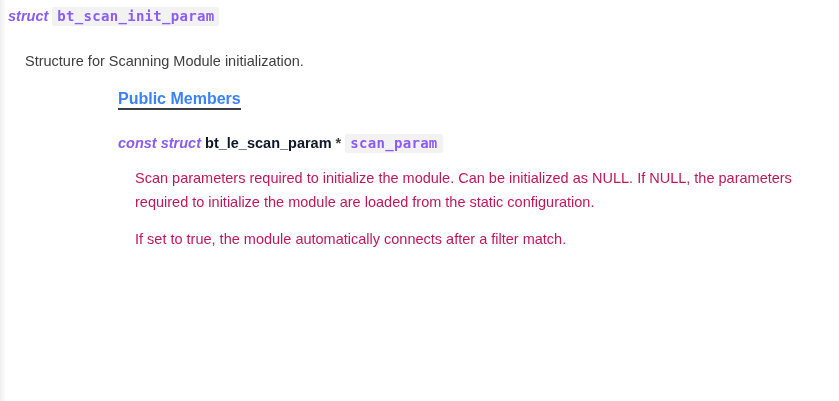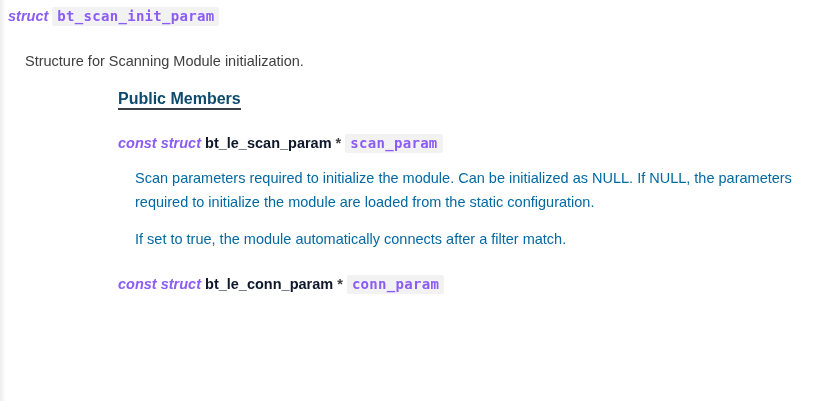--- a/index.html
+++ b/index.html
@@ -45,21 +45,21 @@
     line-height: 18px;
     color: #404040;
   }
   .brief-line { font-size: 14.5px; line-height: 18px; margin-top: 10px; }
 
   .members { margin: 20px 0 0 93px; }
   .members-heading {
     display: inline-block;
     font-size: 16px;
     font-weight: bold;
-    color: #0c4a6e;
+    color: #3b82f6;
     border-bottom: 2px solid #3a3f47;
     padding-bottom: 1px;
     line-height: 17px;
   }
 
   .member-sig {
     margin-top: 24px;
     font-size: 14.5px;
     line-height: 19px;
     white-space: nowrap;
@@ -69,21 +69,21 @@
     font-weight: bold;
     text-decoration: none;
     cursor: pointer;
   }
   .pointer { font-weight: bold; color: #404040; }
   .member-desc {
     margin: 13px 16px 0 17px;
     max-width: 662px;
     font-size: 14.5px;
     line-height: 24px;
-    color: #0369a1;
+    color: #be185d;
   }
 </style>
 </head>
 <body>
 
 <div class="left-shadow"></div>
 
 <div class="page">
 
   <div class="struct-sig">
@@ -105,24 +105,18 @@
       <span class="mono-name">scan_param</span>
     </div>
     <p class="member-desc">Scan parameters required to initialize the module. Can be initialized as NULL. If NULL, the parameters required to initialize the module are loaded from the static configuration.</p>
   </div>
 
   <div>
     <p class="member-desc">If set to true, the module automatically connects after a filter match.</p>
   </div>
 
   <div>
-    <div class="member-sig">
-      <span class="kw">const struct</span>
-      <a class="type-link">bt_le_conn_param</a>
-      <span class="pointer">*</span>
-      <span class="mono-name">conn_param</span>
-    </div>
   </div>
 </div>
     </div>
   </div>
 
 </div>
 
 </body></html>

